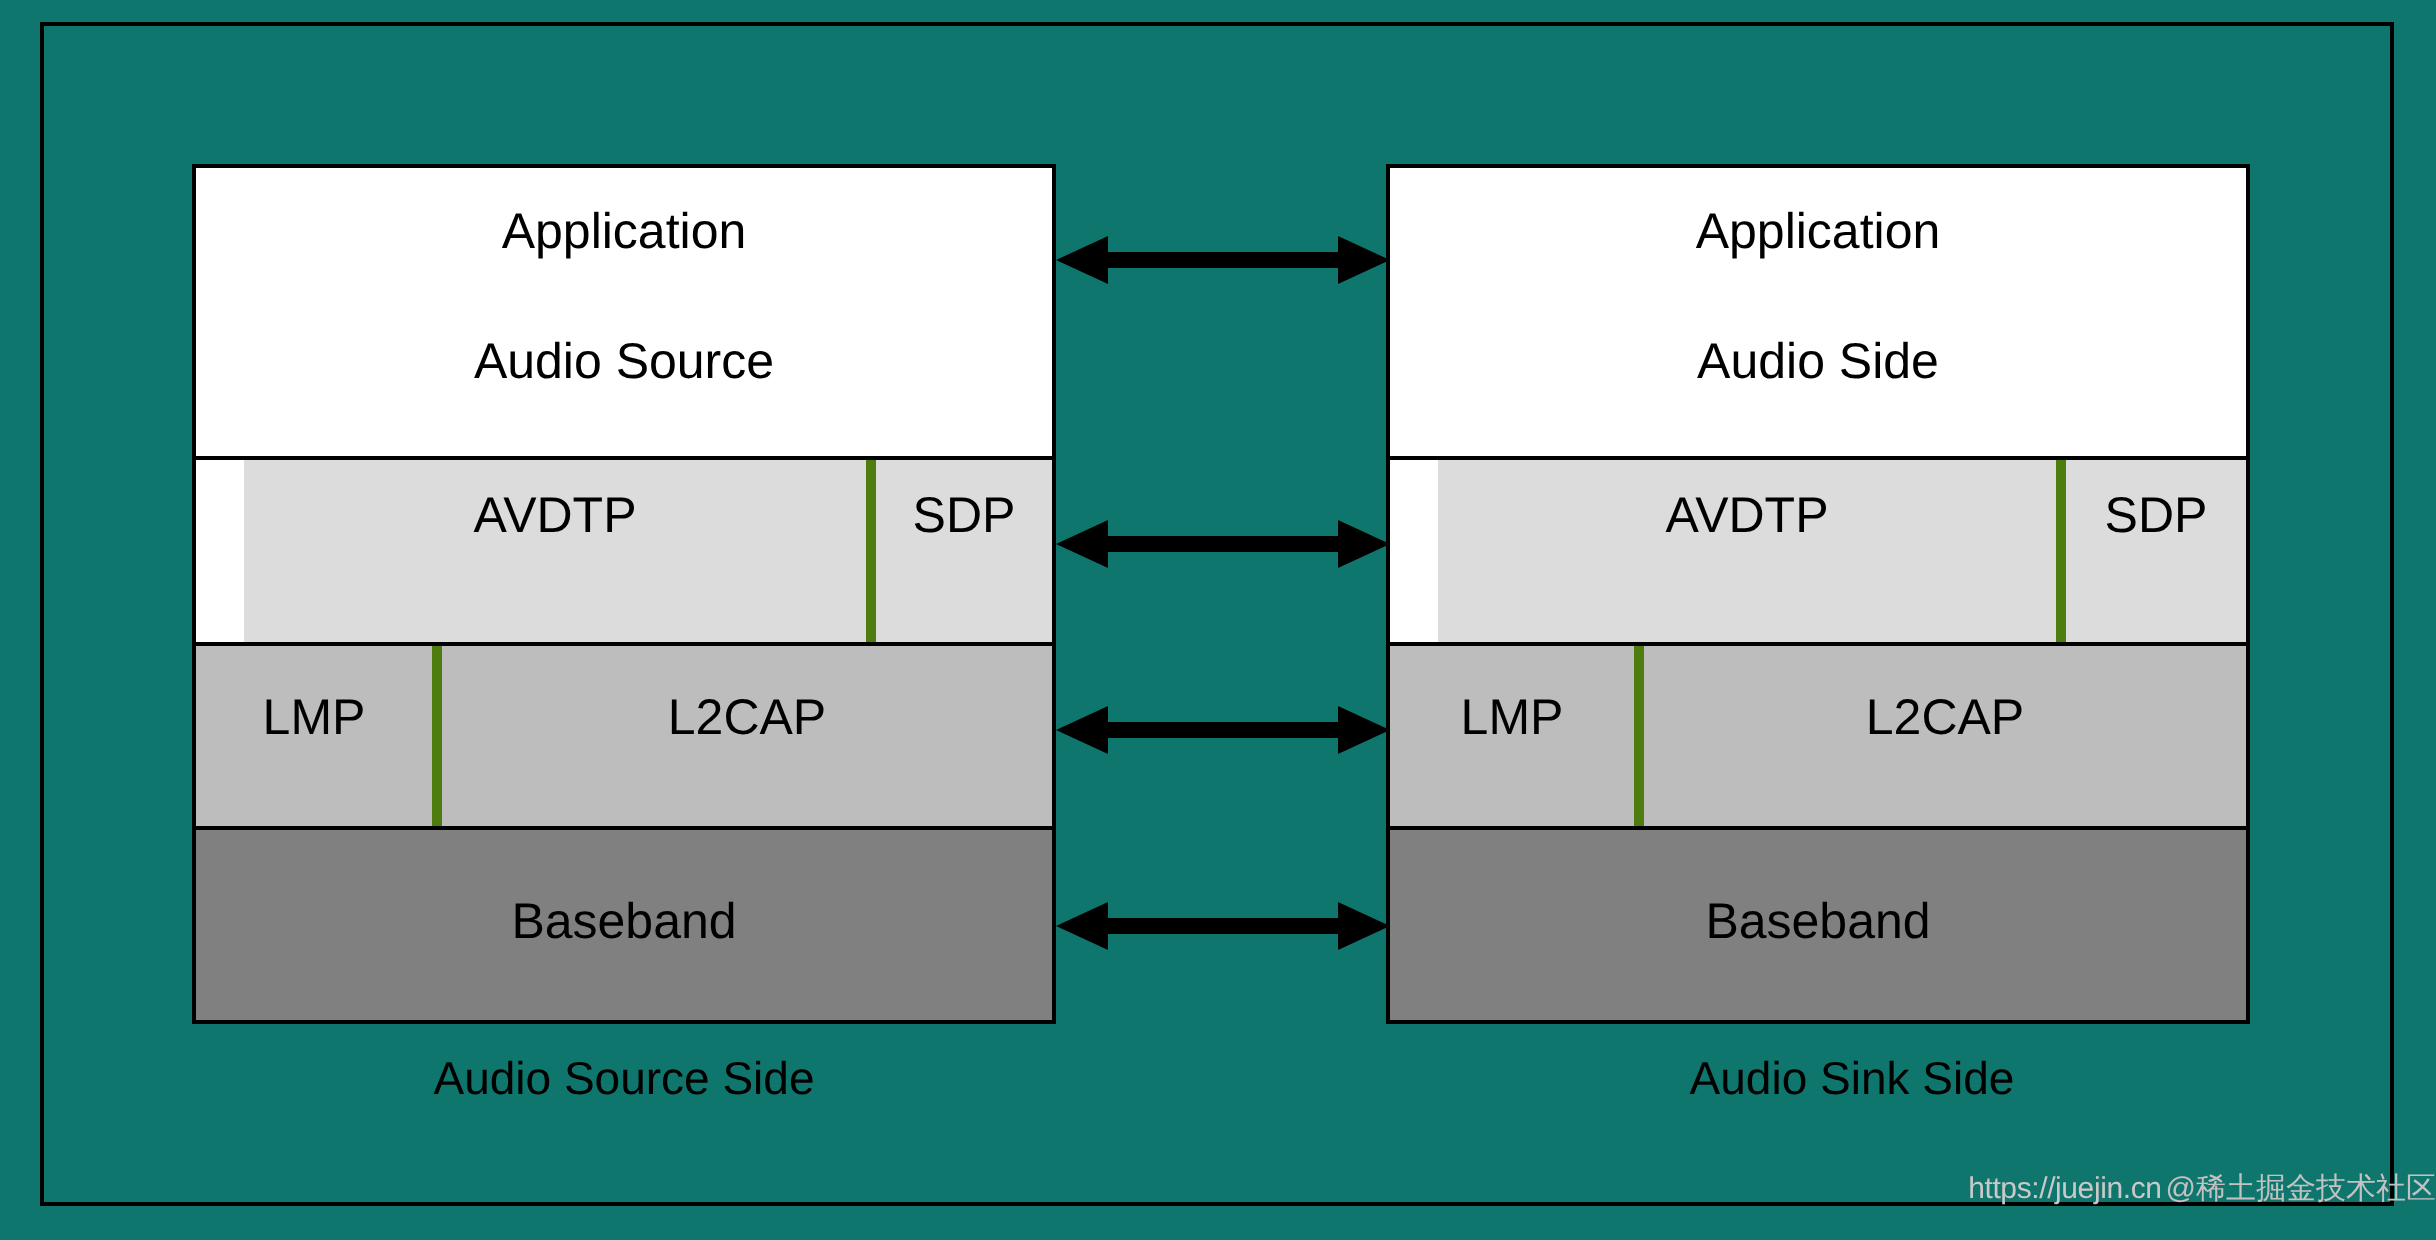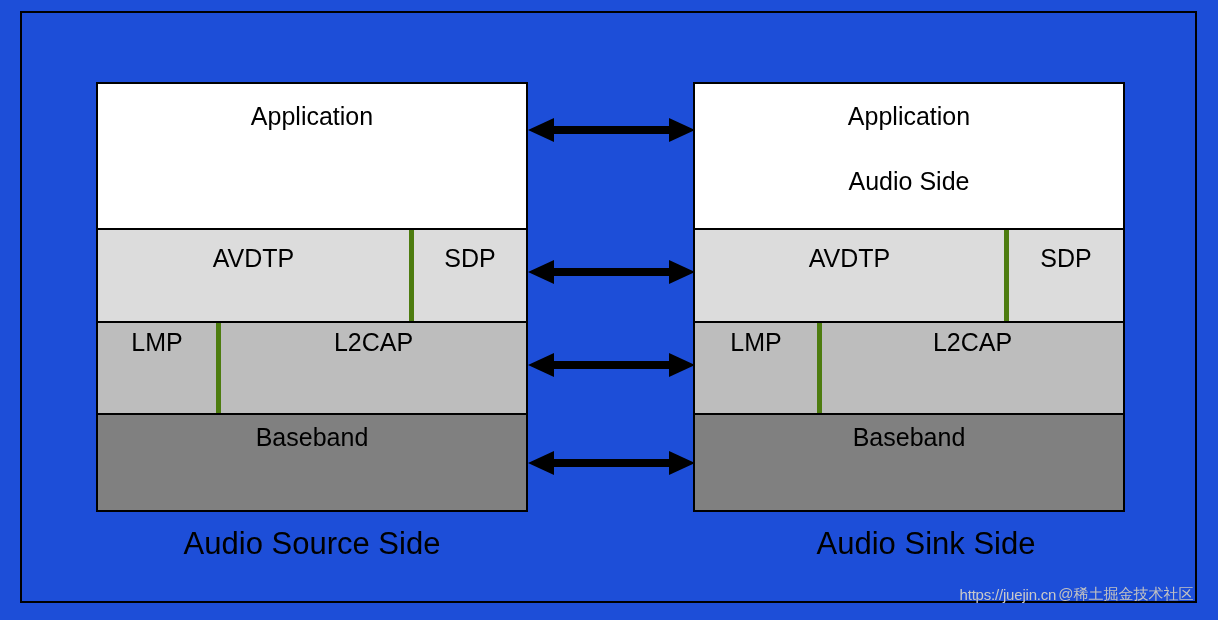--- a/index.html
+++ b/index.html
@@ -14,21 +14,21 @@
     font-family: "Liberation Sans", sans-serif;
     overflow: hidden;
     position: relative;
   }
 
   #canvas {
     position: absolute;
     left: 0; top: 0;
     width: 1218px;
     height: 620px;
-    background: #1d4ed8;
+    background: #0f766e;
   }
 
   
   .outer-frame {
     position: absolute;
     left: 20px;
     top: 11px;
     width: 1177px;
     height: 592px;
     border: 2px solid #000000;
@@ -52,21 +52,21 @@
   .layer-row {
     position: absolute;
     left: 0;
     width: 100%;
     box-sizing: border-box;
     display: flex;
   }
 
   
   .row-application { top: 0px;   height: 144px; }
-  .row-avdtp       { top: 144px; height: 93px;  border-top: 2px solid #000000; }
+  .row-avdtp       { top: 144px; height: 93px;  border-top: 2px solid #000000; padding-left: 24px; }
   .row-link        { top: 237px; height: 92px;  border-top: 2px solid #000000; }
   .row-baseband    { top: 329px; height: 97px;  border-top: 2px solid #000000; }
 
   .cell {
     box-sizing: border-box;
     display: flex;
     align-items: flex-start;
     justify-content: center;
     overflow: hidden;
   }
@@ -92,31 +92,31 @@
   .app-cell .app-line2 { margin-top: 40px; }
 
   
   .row-avdtp .cell { background: #dcdcdc; padding-top: 16px; }
   .avdtp-cell-left  { width: 311px; flex: 0 0 311px; }
   .sdp-cell-left    { flex: 1 1 auto; }
   .avdtp-cell-right { width: 309px; flex: 0 0 309px; }
   .sdp-cell-right   { flex: 1 1 auto; }
 
   
-  .row-link .cell { background: #bdbdbd; padding-top: 7px; }
+  .row-link .cell { background: #bdbdbd; padding-top: 24px; }
   .lmp-cell-left   { width: 118px; flex: 0 0 118px; }
   .l2cap-cell-left { flex: 1 1 auto; }
   .lmp-cell-right  { width: 122px; flex: 0 0 122px; }
   .l2cap-cell-right{ flex: 1 1 auto; }
 
   
   .row-baseband .cell {
     background: #808080;
     flex: 1 1 auto;
-    padding-top: 10px;
+    padding-top: 34px;
   }
 
   
   .arrow {
     position: absolute;
     height: 30px;
     left: 528px;
     width: 167px;
   }
   .arrow svg { display: block; }
@@ -125,38 +125,38 @@
   .arrow-2 { top: 257px; }
   .arrow-3 { top: 350px; }
   .arrow-4 { top: 448px; }
 
   
   .side-caption {
     position: absolute;
     top: 528px;
     width: 432px;
     text-align: center;
-    font-size: 31px;
+    font-size: 23px;
     line-height: 1;
     color: #000000;
     white-space: nowrap;
   }
   .caption-left  { left: 96px; }
   .caption-right { left: 710px; }
 
   
   .watermark {
     position: absolute;
     left: 935px;
     top: 581px;
     width: 283px;
     height: 26px;
     display: flex;
     align-items: center;
-    justify-content: center;
+    justify-content: flex-end;
     pointer-events: none;
     overflow: hidden;
   }
   .watermark-url {
     font-size: 15px;
     color: #c9c9c9;
     letter-spacing: -0.2px;
     white-space: nowrap;
     margin-right: 2px;
   }
@@ -171,20 +171,21 @@
 
 <div id="canvas">
 
   <div class="outer-frame"></div>
 
   <div class="stack stack-left">
 
     <div class="layer-row row-application">
       <div class="cell app-cell">
         <span class="cell-label app-line1">Application</span>
+        <span class="cell-label app-line2">Audio Source</span>
       </div>
     </div>
 
     <div class="layer-row row-avdtp">
       <div class="cell avdtp-cell-left">
         <span class="cell-label">AVDTP</span>
       </div>
       <div class="cell sdp-cell-left">
         <span class="cell-label">SDP</span>
       </div>

